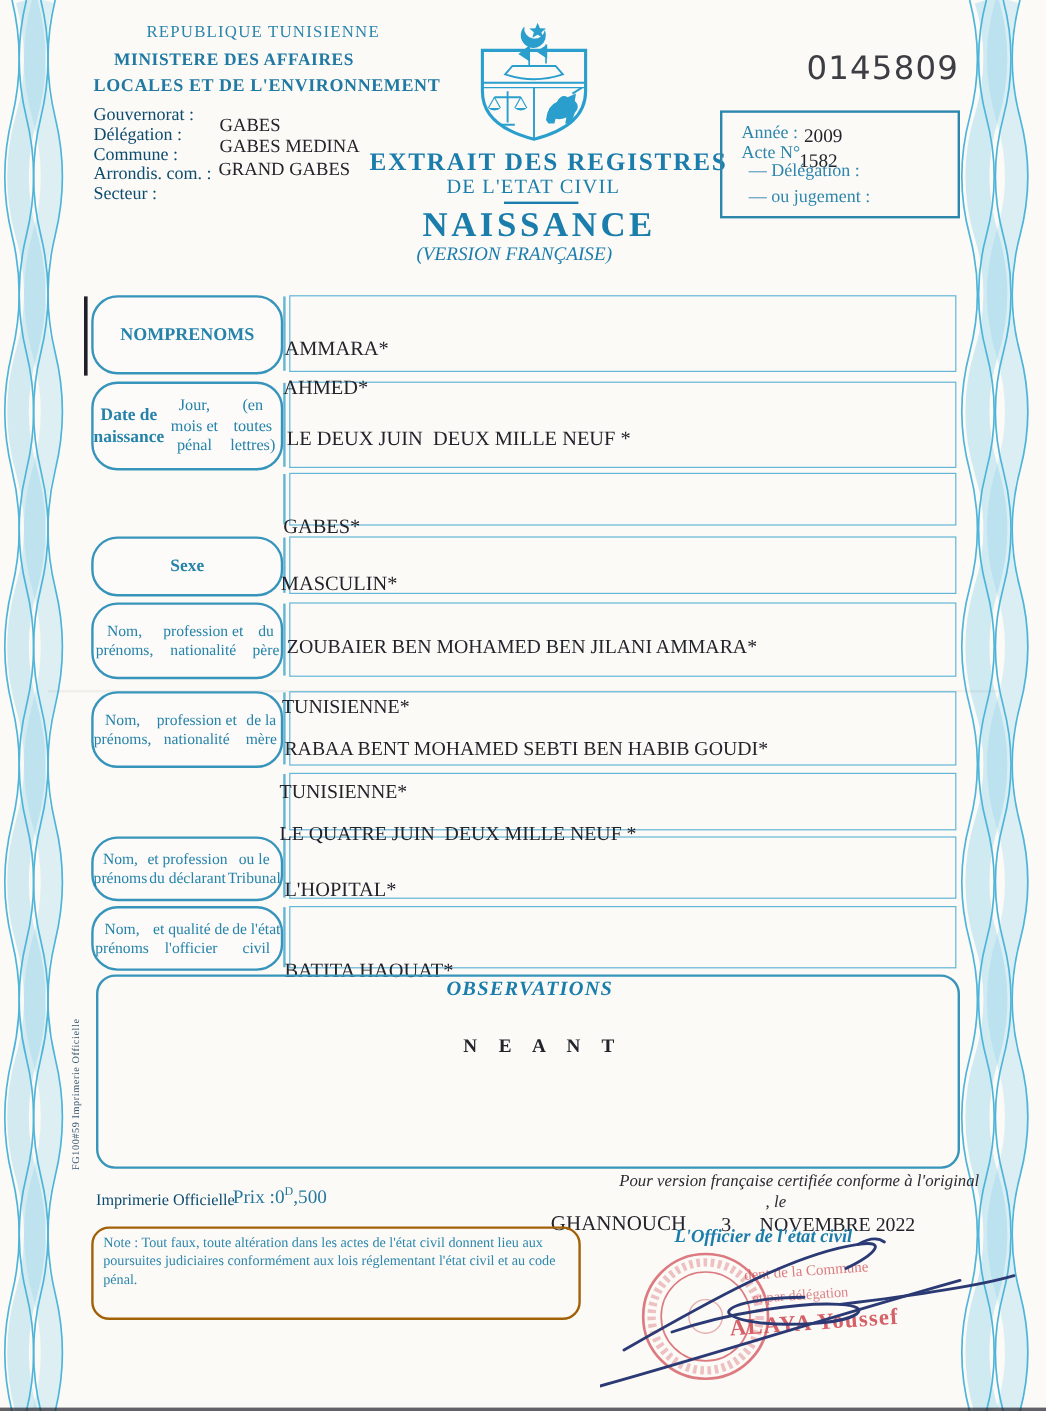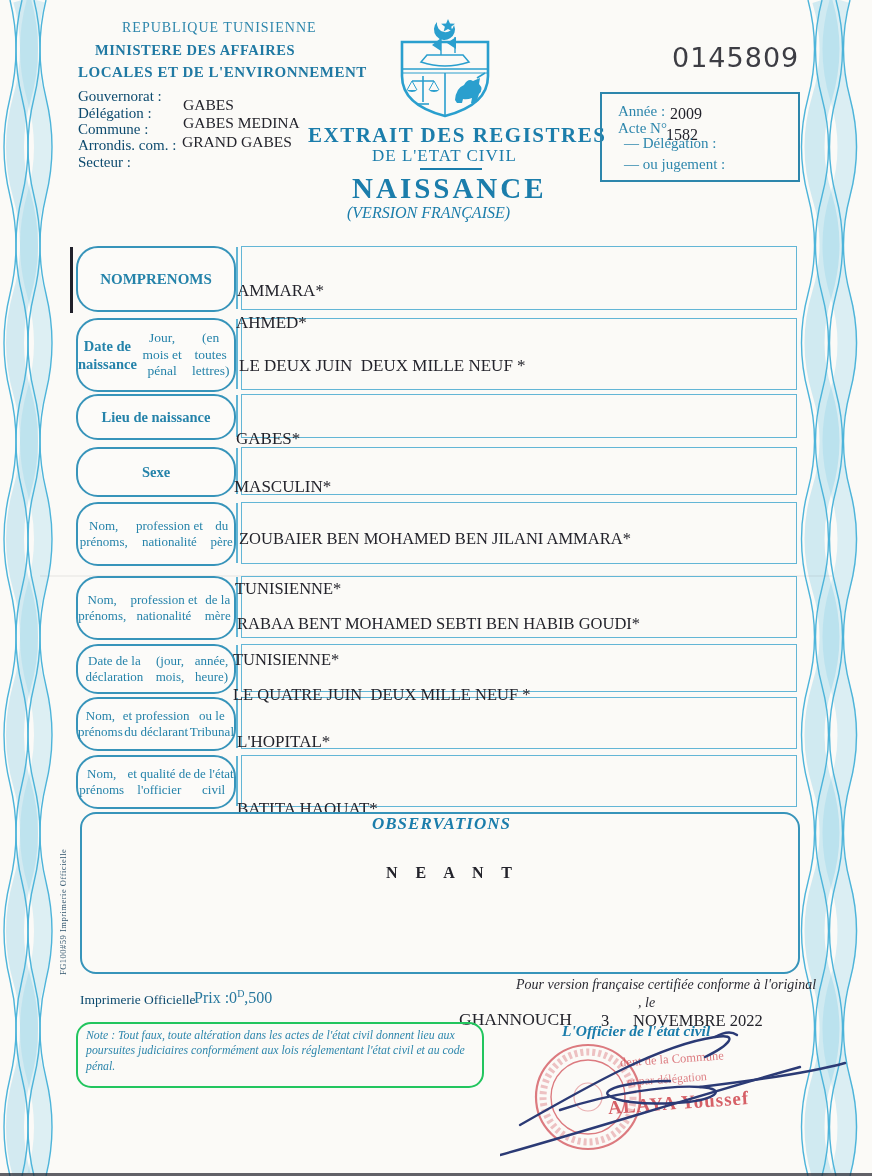--- a/index.html
+++ b/index.html
@@ -34,21 +34,21 @@
   .label-cell .b{font-weight:bold; font-size:15px;}
   .label-cell .m{font-weight:bold; font-size:14.5px;}
   .label-cell .r{font-size:13.5px;}
   .label-cell .s{font-size:13px;}
   .value-cell{border:1.5px solid #63b6d6; background:transparent;}
   .value-cell::before{content:""; position:absolute; left:-6px; top:0; bottom:0; width:1.5px; background:#63b6d6;}
   
   .obs-box{border:2px solid #3794ba; border-radius:16px;}
   .obs-title{font-size:17px; font-weight:bold; font-style:italic; letter-spacing:1px; color:#1b7dab;}
   .neant{font-size:16px; font-weight:bold; letter-spacing:7px; color:#23232b; font-family:"Liberation Serif", serif;}
-  .note-box{border:2px solid #22c55e; border-radius:15px; color:#2d86ac; font-size:11.8px; line-height:1.3; padding:4px 10px 4px 8px;font-style:italic;}
+  .note-box{border:2px solid #a16207; border-radius:15px; color:#2d86ac; font-size:11.8px; line-height:1.3; padding:4px 10px 16px 8px;}
   .imprimerie{font-size:13.5px; color:#0c4a6e;}
   .prix{font-size:16px; color:#27789e;}
   .cert{font-size:14px; font-style:italic; color:#2a2a33;}
   .officer-title{font-size:15.5px; font-weight:bold; font-style:italic; color:#1b7dab;}
   .stamp-text{color:#d25058; transform:rotate(-4deg);}
   .stamp-l1{font-size:12.5px; opacity:.75;}
   .stamp-l2{font-size:12px; opacity:.7;}
   .stamp-name{font-size:19px; font-weight:bold; letter-spacing:1px; opacity:.9;}
   .side-vert{font-size:8.5px; color:#31556e; transform:rotate(-90deg); transform-origin:left top; letter-spacing:.5px;}
   .crease{background:rgba(120,120,120,.08);}
@@ -150,23 +150,20 @@
   </div>
   <div class="abs value-cell" style="left:241px; top:246px; width:554px; height:62px;"></div>
 
   <div class="abs label-cell" style="left:76px; top:318px; width:156px; height:70px;">
     <span class="m">Date de naissance</span>
     <span class="r">Jour, mois et pénal</span>
     <span class="r">(en toutes lettres)</span>
   </div>
   <div class="abs value-cell" style="left:241px; top:318px; width:554px; height:70px;"></div>
 
-  <div class="abs label-cell" style="left:76px; top:394px; width:156px; height:42px;">
-    <span class="m">Lieu de naissance</span>
-  </div>
   <div class="abs value-cell" style="left:241px; top:394px; width:554px; height:42px;"></div>
 
   <div class="abs label-cell" style="left:76px; top:447px; width:156px; height:46px;">
     <span class="m">Sexe</span>
   </div>
   <div class="abs value-cell" style="left:241px; top:447px; width:554px; height:46px;"></div>
 
   <div class="abs label-cell" style="left:76px; top:502px; width:156px; height:60px;">
     <span class="s">Nom, prénoms,</span>
     <span class="s">profession et nationalité</span>
@@ -174,25 +171,20 @@
   </div>
   <div class="abs value-cell" style="left:241px; top:502px; width:554px; height:60px;"></div>
 
   <div class="abs label-cell" style="left:76px; top:576px; width:156px; height:60px;">
     <span class="s">Nom, prénoms,</span>
     <span class="s">profession et nationalité</span>
     <span class="s">de la mère</span>
   </div>
   <div class="abs value-cell" style="left:241px; top:576px; width:554px; height:60px;"></div>
 
-  <div class="abs label-cell" style="left:76px; top:644px; width:156px; height:46px;">
-    <span class="s">Date de la déclaration</span>
-    <span class="s">(jour, mois,</span>
-    <span class="s">année, heure)</span>
-  </div>
   <div class="abs value-cell" style="left:241px; top:644px; width:554px; height:46px;"></div>
 
   <div class="abs label-cell" style="left:76px; top:697px; width:156px; height:50px;">
     <span class="s">Nom, prénoms</span>
     <span class="s">et profession du déclarant</span>
     <span class="s">ou le Tribunal</span>
   </div>
   <div class="abs value-cell" style="left:241px; top:697px; width:554px; height:50px;"></div>
 
   <div class="abs label-cell" style="left:76px; top:755px; width:156px; height:50px;">

